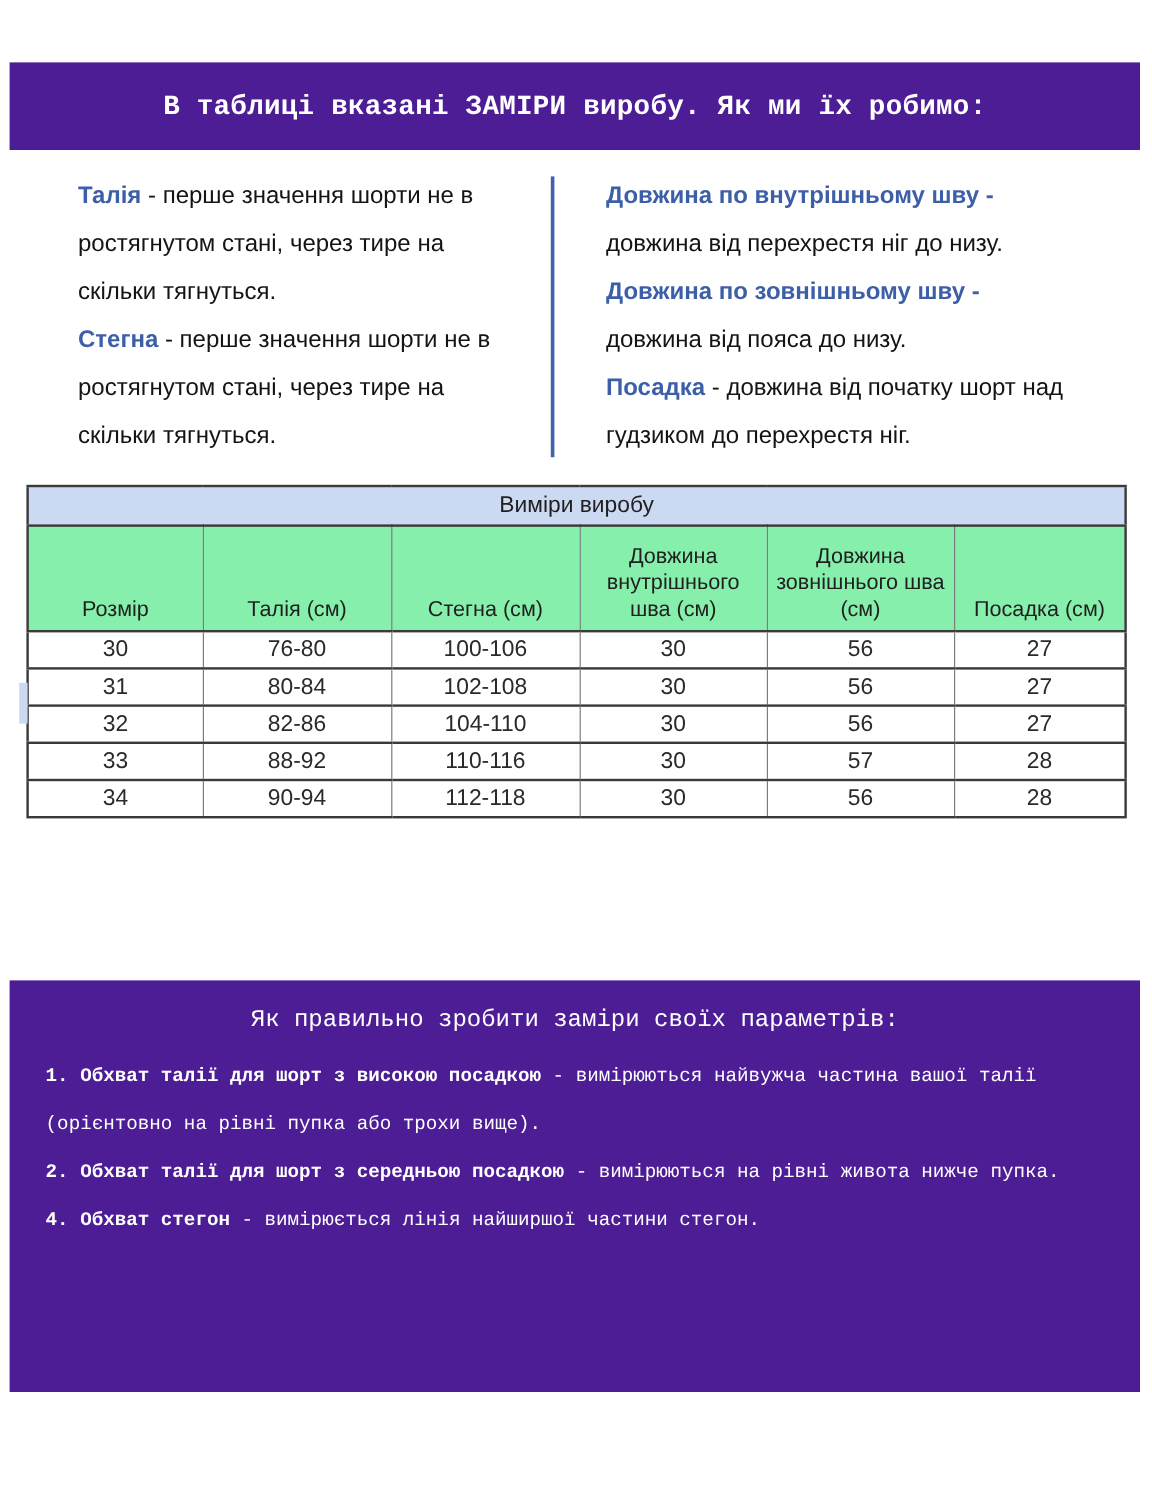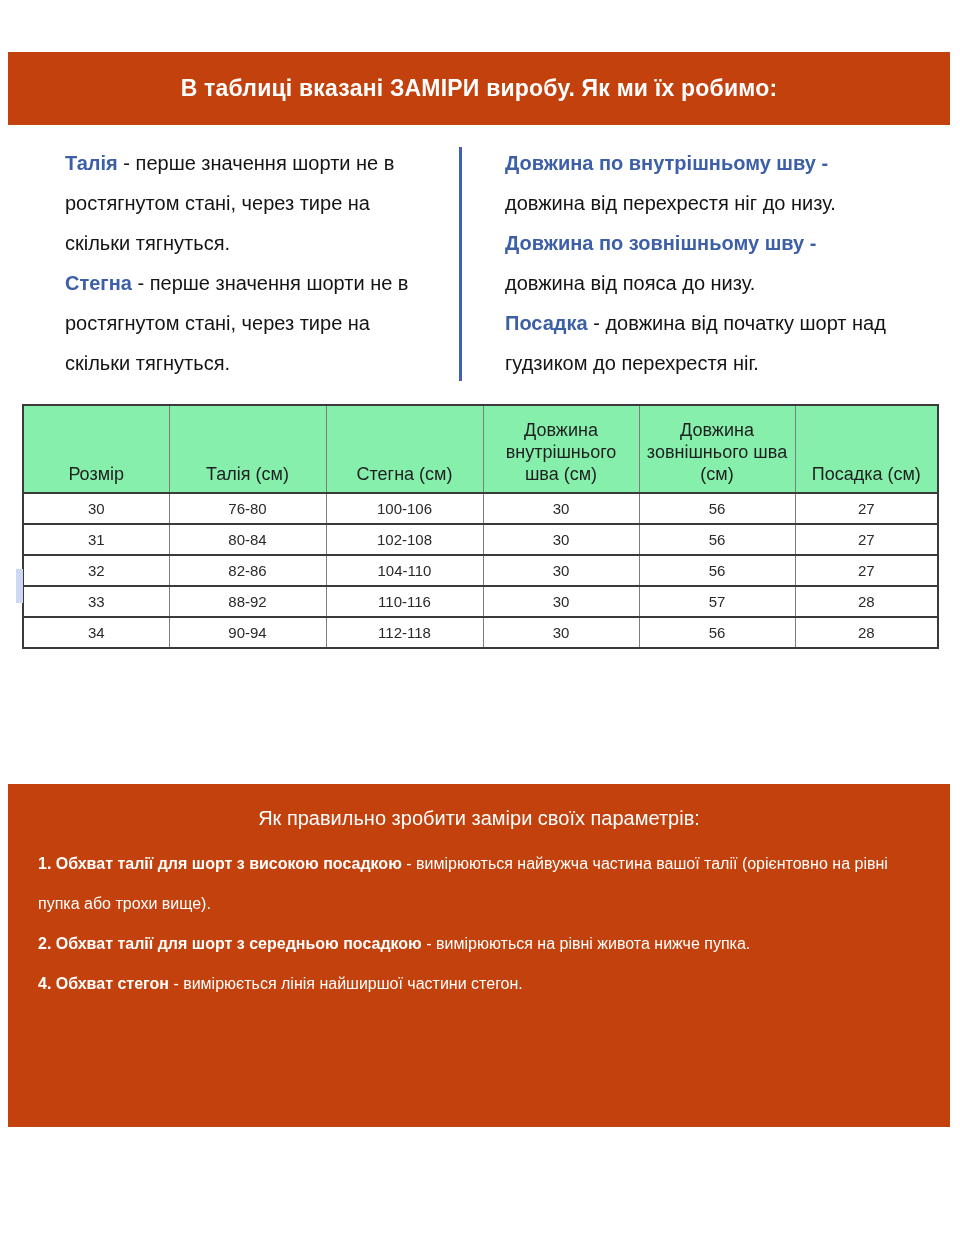--- a/index.html
+++ b/index.html
@@ -4,21 +4,21 @@
 <style>
   * { box-sizing: border-box; }
   html, body { margin: 0; padding: 0; }
   body {
     width: 960px; height: 1260px;
     background: #ffffff;
     font-family: "Liberation Sans", sans-serif;
     position: relative;
     overflow: hidden;
   }
-  .banner { background: #c2410c; color: #ffffff; }
+  .banner { background: #4c1d95; color: #ffffff; font-family: Liberation Mono, monospace; }
   .top-banner {
     margin: 52px 10px 0 8px; height: 73px;
     display: flex; align-items: center; justify-content: center;
   }
   .top-banner h1 { font-size: 23px; font-weight: bold; margin: 0; letter-spacing: .2px; }
 
   .definitions { display: flex; margin-top: 18px; position: relative; height: 242px; }
   .col-left  { margin-left: 65px; width: 372px; }
   .col-right { margin-left: 68px; width: 385px; }
   .def { margin: 0; font-size: 20px; line-height: 40px; color: #141414; }
@@ -34,21 +34,21 @@
     border-top: 2px solid #3a3a3a; border-bottom: 2px solid #3a3a3a;
     border-left: 1px solid #7d7d7d; border-right: 1px solid #7d7d7d;
     text-align: center;
   }
   .tbl-title { height: 33px; background: #ccd9f2; font-size: 19px; font-weight: normal; color: #1f1f1f; }
   .col-headers th {
     height: 88px; background: #86efac;
     font-weight: normal; font-size: 18px; line-height: 22px; color: #1f1f1f;
     vertical-align: bottom; padding: 0 6px 7px 6px;
   }
-  .size-table tbody td { height: 31px; font-size: 15px; color: #2a2a2a; background: #ffffff; }
+  .size-table tbody td { height: 31px; font-size: 19px; color: #2a2a2a; background: #ffffff; }
 
   .row-artifact { position: absolute; left: 16px; top: 569px; width: 7px; height: 34px; background: #ccd9f2; }
 
   .bottom-banner {
     margin: 135px 10px 10px 8px; height: 343px;
     padding: 14px 30px 0 30px;
   }
   .instr-title { margin: 0 0 6px 0; text-align: center; font-size: 20px; line-height: 40px; }
   .instr-item { margin: 0; font-size: 16px; line-height: 40px; }
 </style>
@@ -75,20 +75,23 @@
 <table class="size-table">
   <colgroup>
     <col style="width:146px">
       <col style="width:157px">
       <col style="width:157px">
     <col style="width:156px">
       <col style="width:156px">
       <col style="width:143px">
   </colgroup>
   <thead>
+    <tr>
+      <th class="tbl-title" colspan="6">Виміри виробу</th>
+    </tr>
     <tr class="col-headers">
       <th>Розмір</th>
       <th>Талія (см)</th>
       <th>Стегна (см)</th>
       <th>Довжина внутрішнього шва (см)</th>
       <th>Довжина зовнішнього шва (см)</th>
       <th>Посадка (см)</th>
     </tr>
   </thead>
   <tbody>

